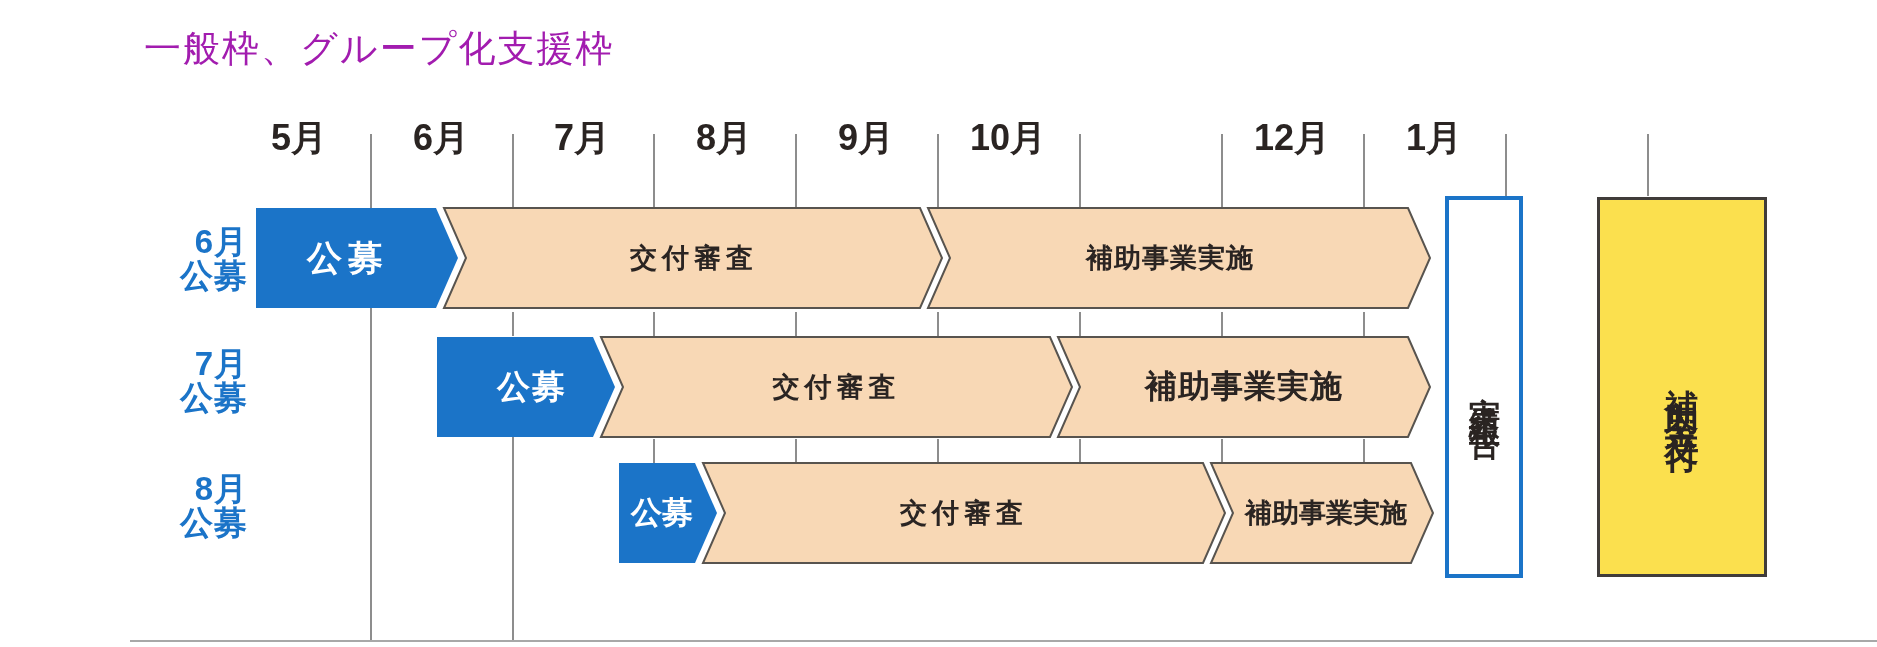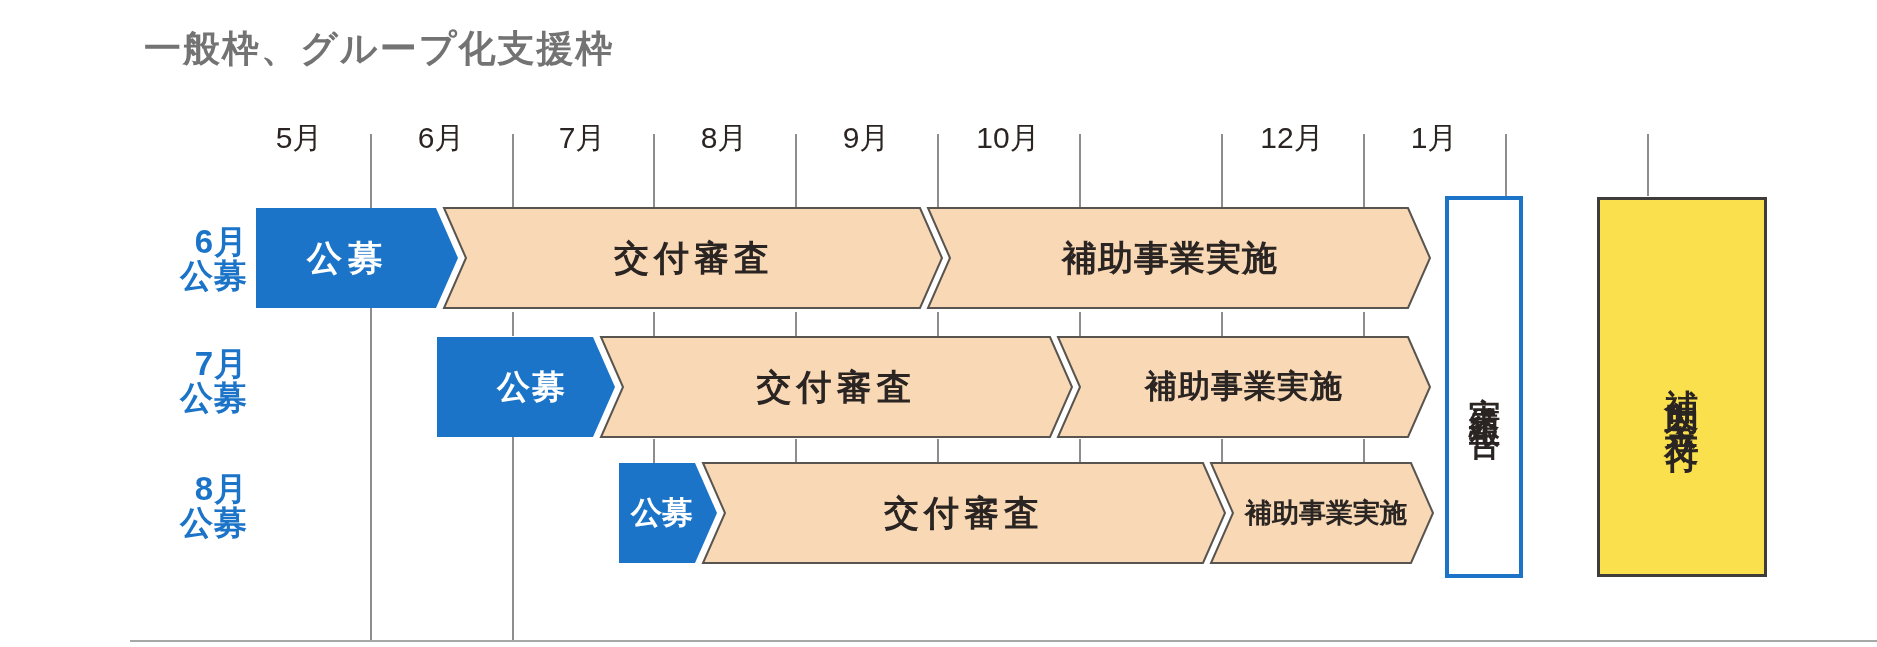--- a/index.html
+++ b/index.html
@@ -1,37 +1,37 @@
 <!DOCTYPE html>
 <html><head>
 <meta charset="utf-8">
 <style>
   html,body{margin:0;padding:0;background:#ffffff;}
   .stage{
     position:relative;width:1877px;height:647px;background:#ffffff;overflow:hidden;
     font-family:"Liberation Sans","DejaVu Sans",sans-serif;
   }
   .title{
-    position:absolute;left:144px;top:24px;font-size:37px;font-weight:bold;
-    color:#737373;letter-spacing:2px;white-space:nowrap;
+    position:absolute;left:144px;top:24px;font-size:37px;font-weight:normal;
+    color:#a21caf;letter-spacing:2px;white-space:nowrap;
   }
   .month{
     position:absolute;top:114px;height:48px;width:140px;display:flex;align-items:center;justify-content:center;
-    font-size:30px;font-weight:normal;color:#2a2422;white-space:nowrap;
+    font-size:36px;font-weight:bold;color:#2a2422;white-space:nowrap;
   }
   .tick{position:absolute;width:2px;background:#8d8d8d;}
   .svglayer{position:absolute;left:0;top:0;z-index:2;}
   .blue-poly{fill:#1b74c8;}
   .peach-poly{fill:#f8d8b5;stroke:#58544f;stroke-width:2px;}
   .bar-label{
     position:absolute;z-index:3;display:flex;align-items:center;justify-content:center;
     font-weight:bold;white-space:nowrap;
   }
   .bar-label.white{color:#ffffff;font-size:35px;letter-spacing:6px;}
-  .bar-label.dark{color:#2a2422;font-size:35px;letter-spacing:5px;}
+  .bar-label.dark{color:#2a2422;font-size:27px;letter-spacing:5px;}
   .bar-label.dark.tight{letter-spacing:1px;}
   .bar-label.small{font-size:27px;letter-spacing:0;}
   .row-label{
     position:absolute;z-index:3;width:118px;text-align:right;color:#1b74c8;
     font-size:33px;font-weight:bold;line-height:1.03;letter-spacing:1px;
   }
   .vbox{
     position:absolute;z-index:4;display:flex;align-items:center;justify-content:center;
     box-sizing:border-box;background:#ffffff;
   }

